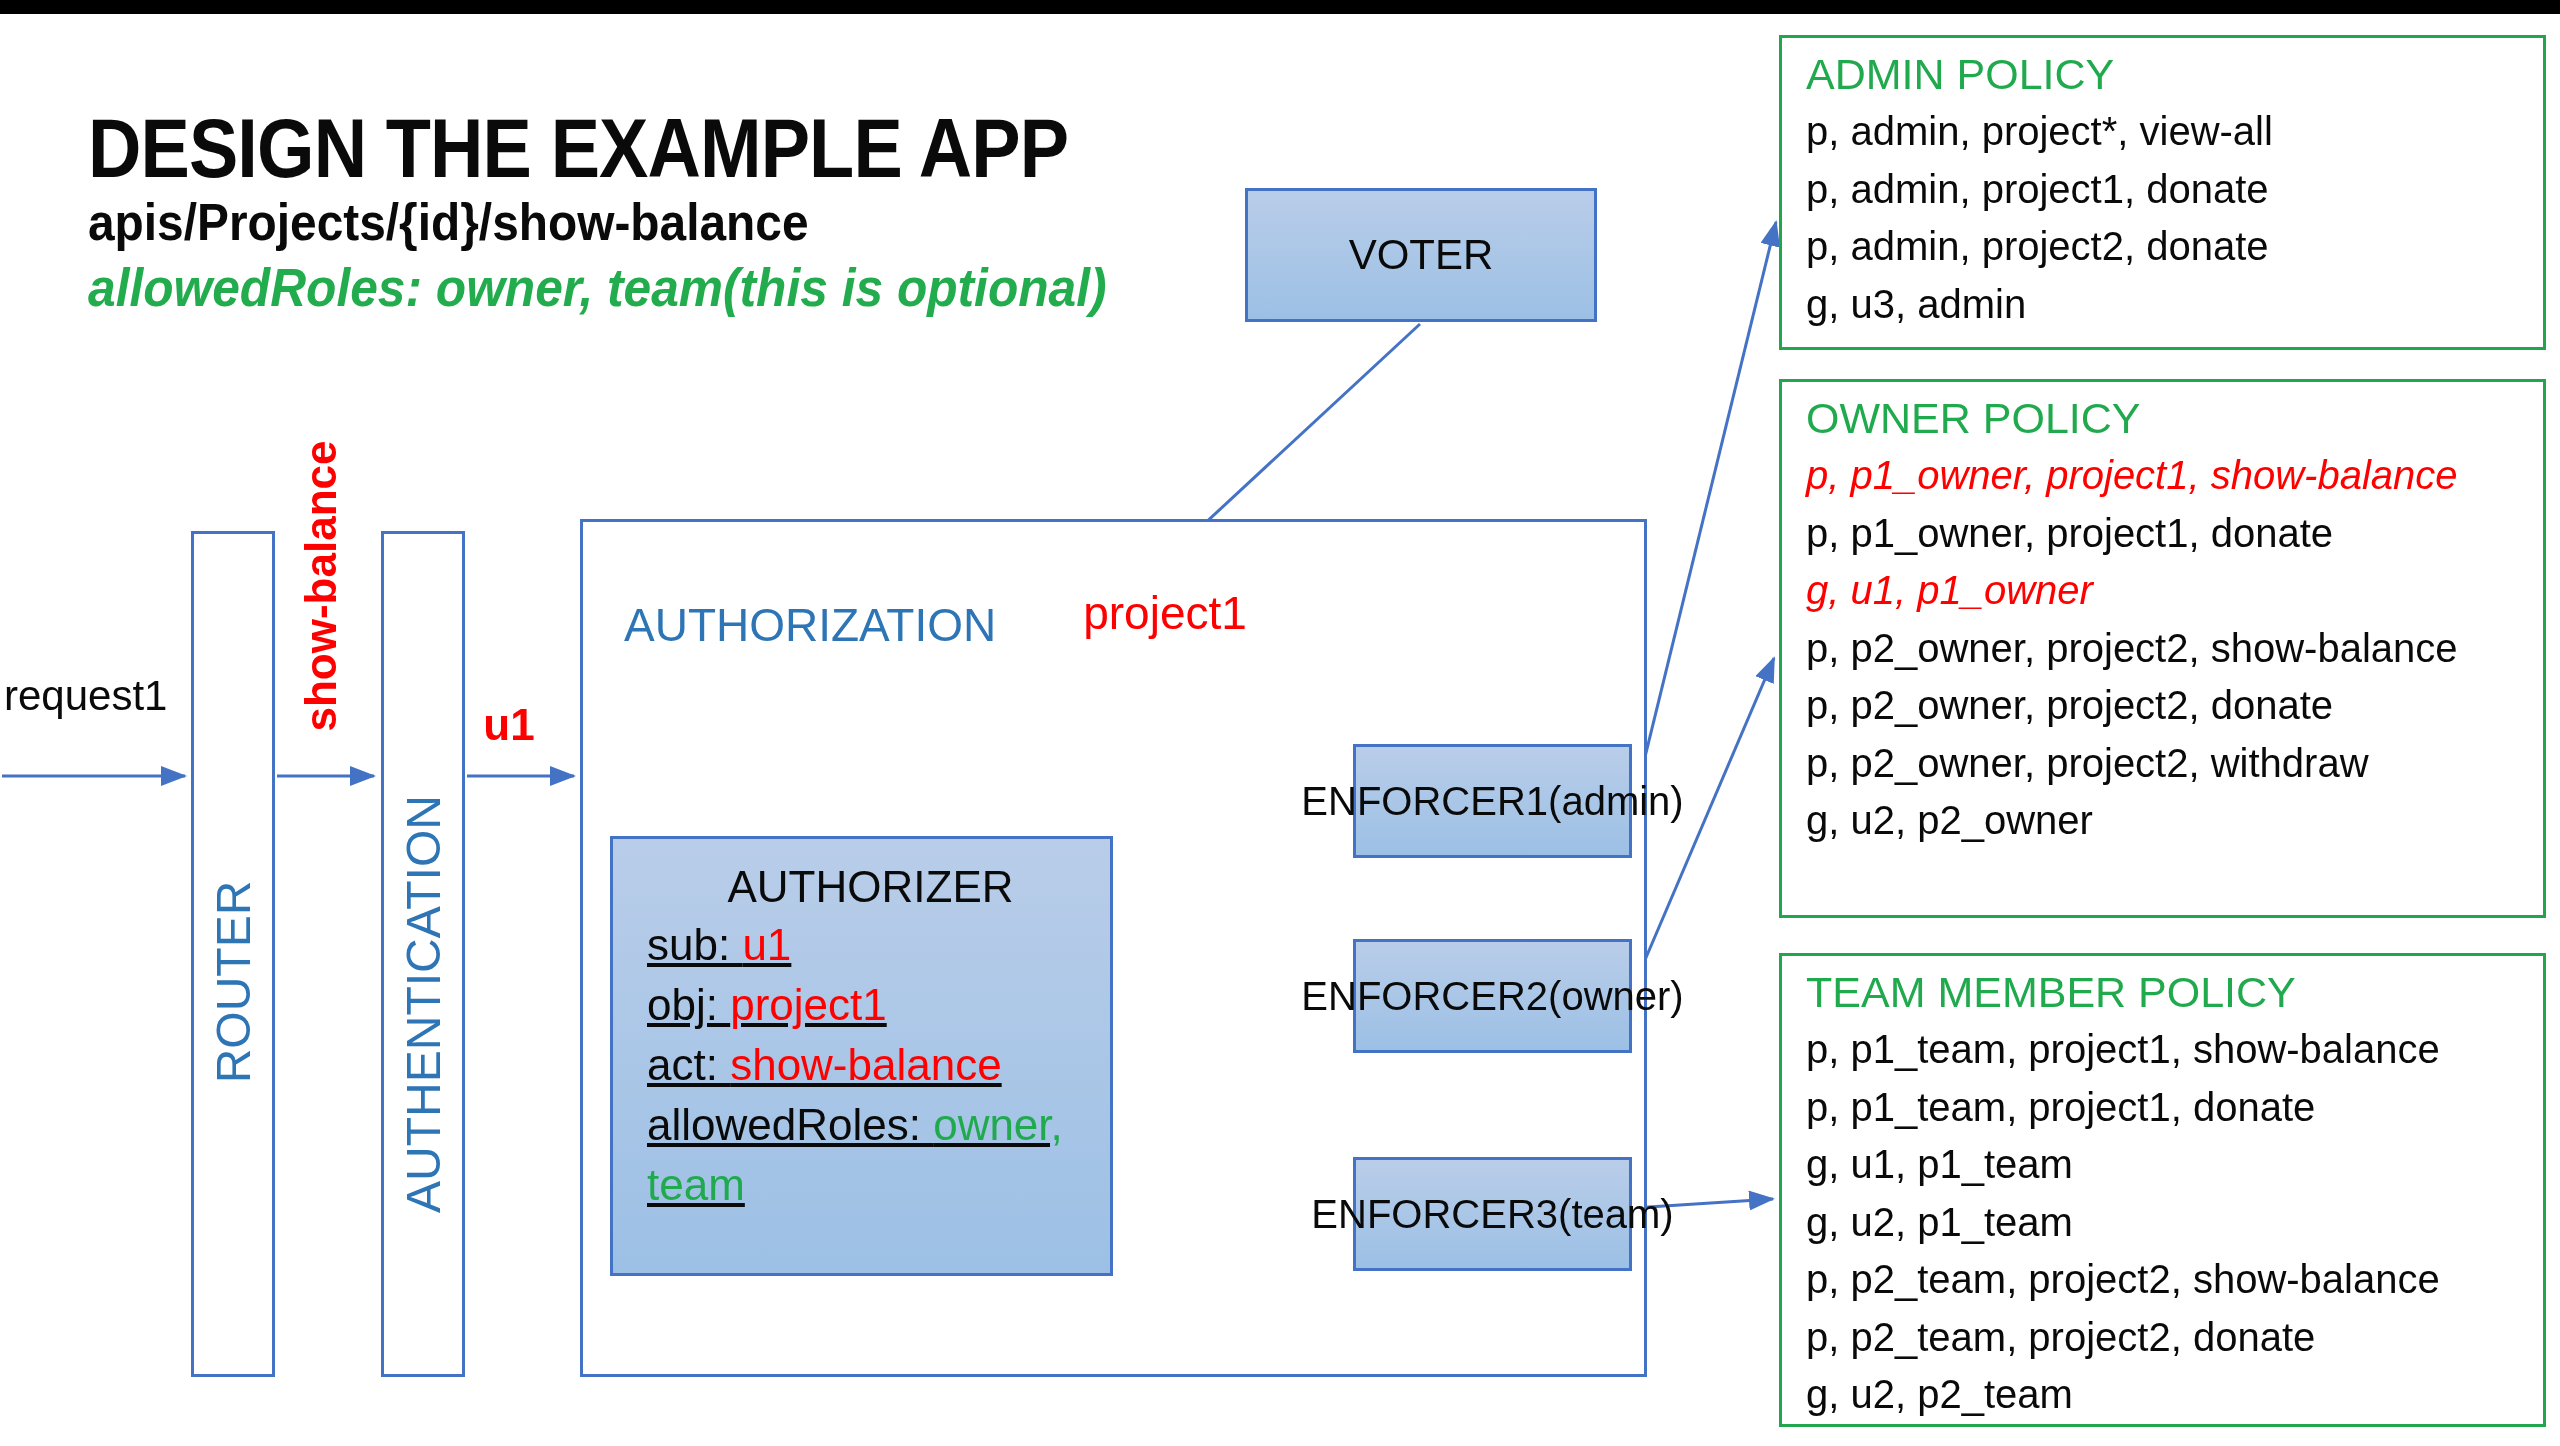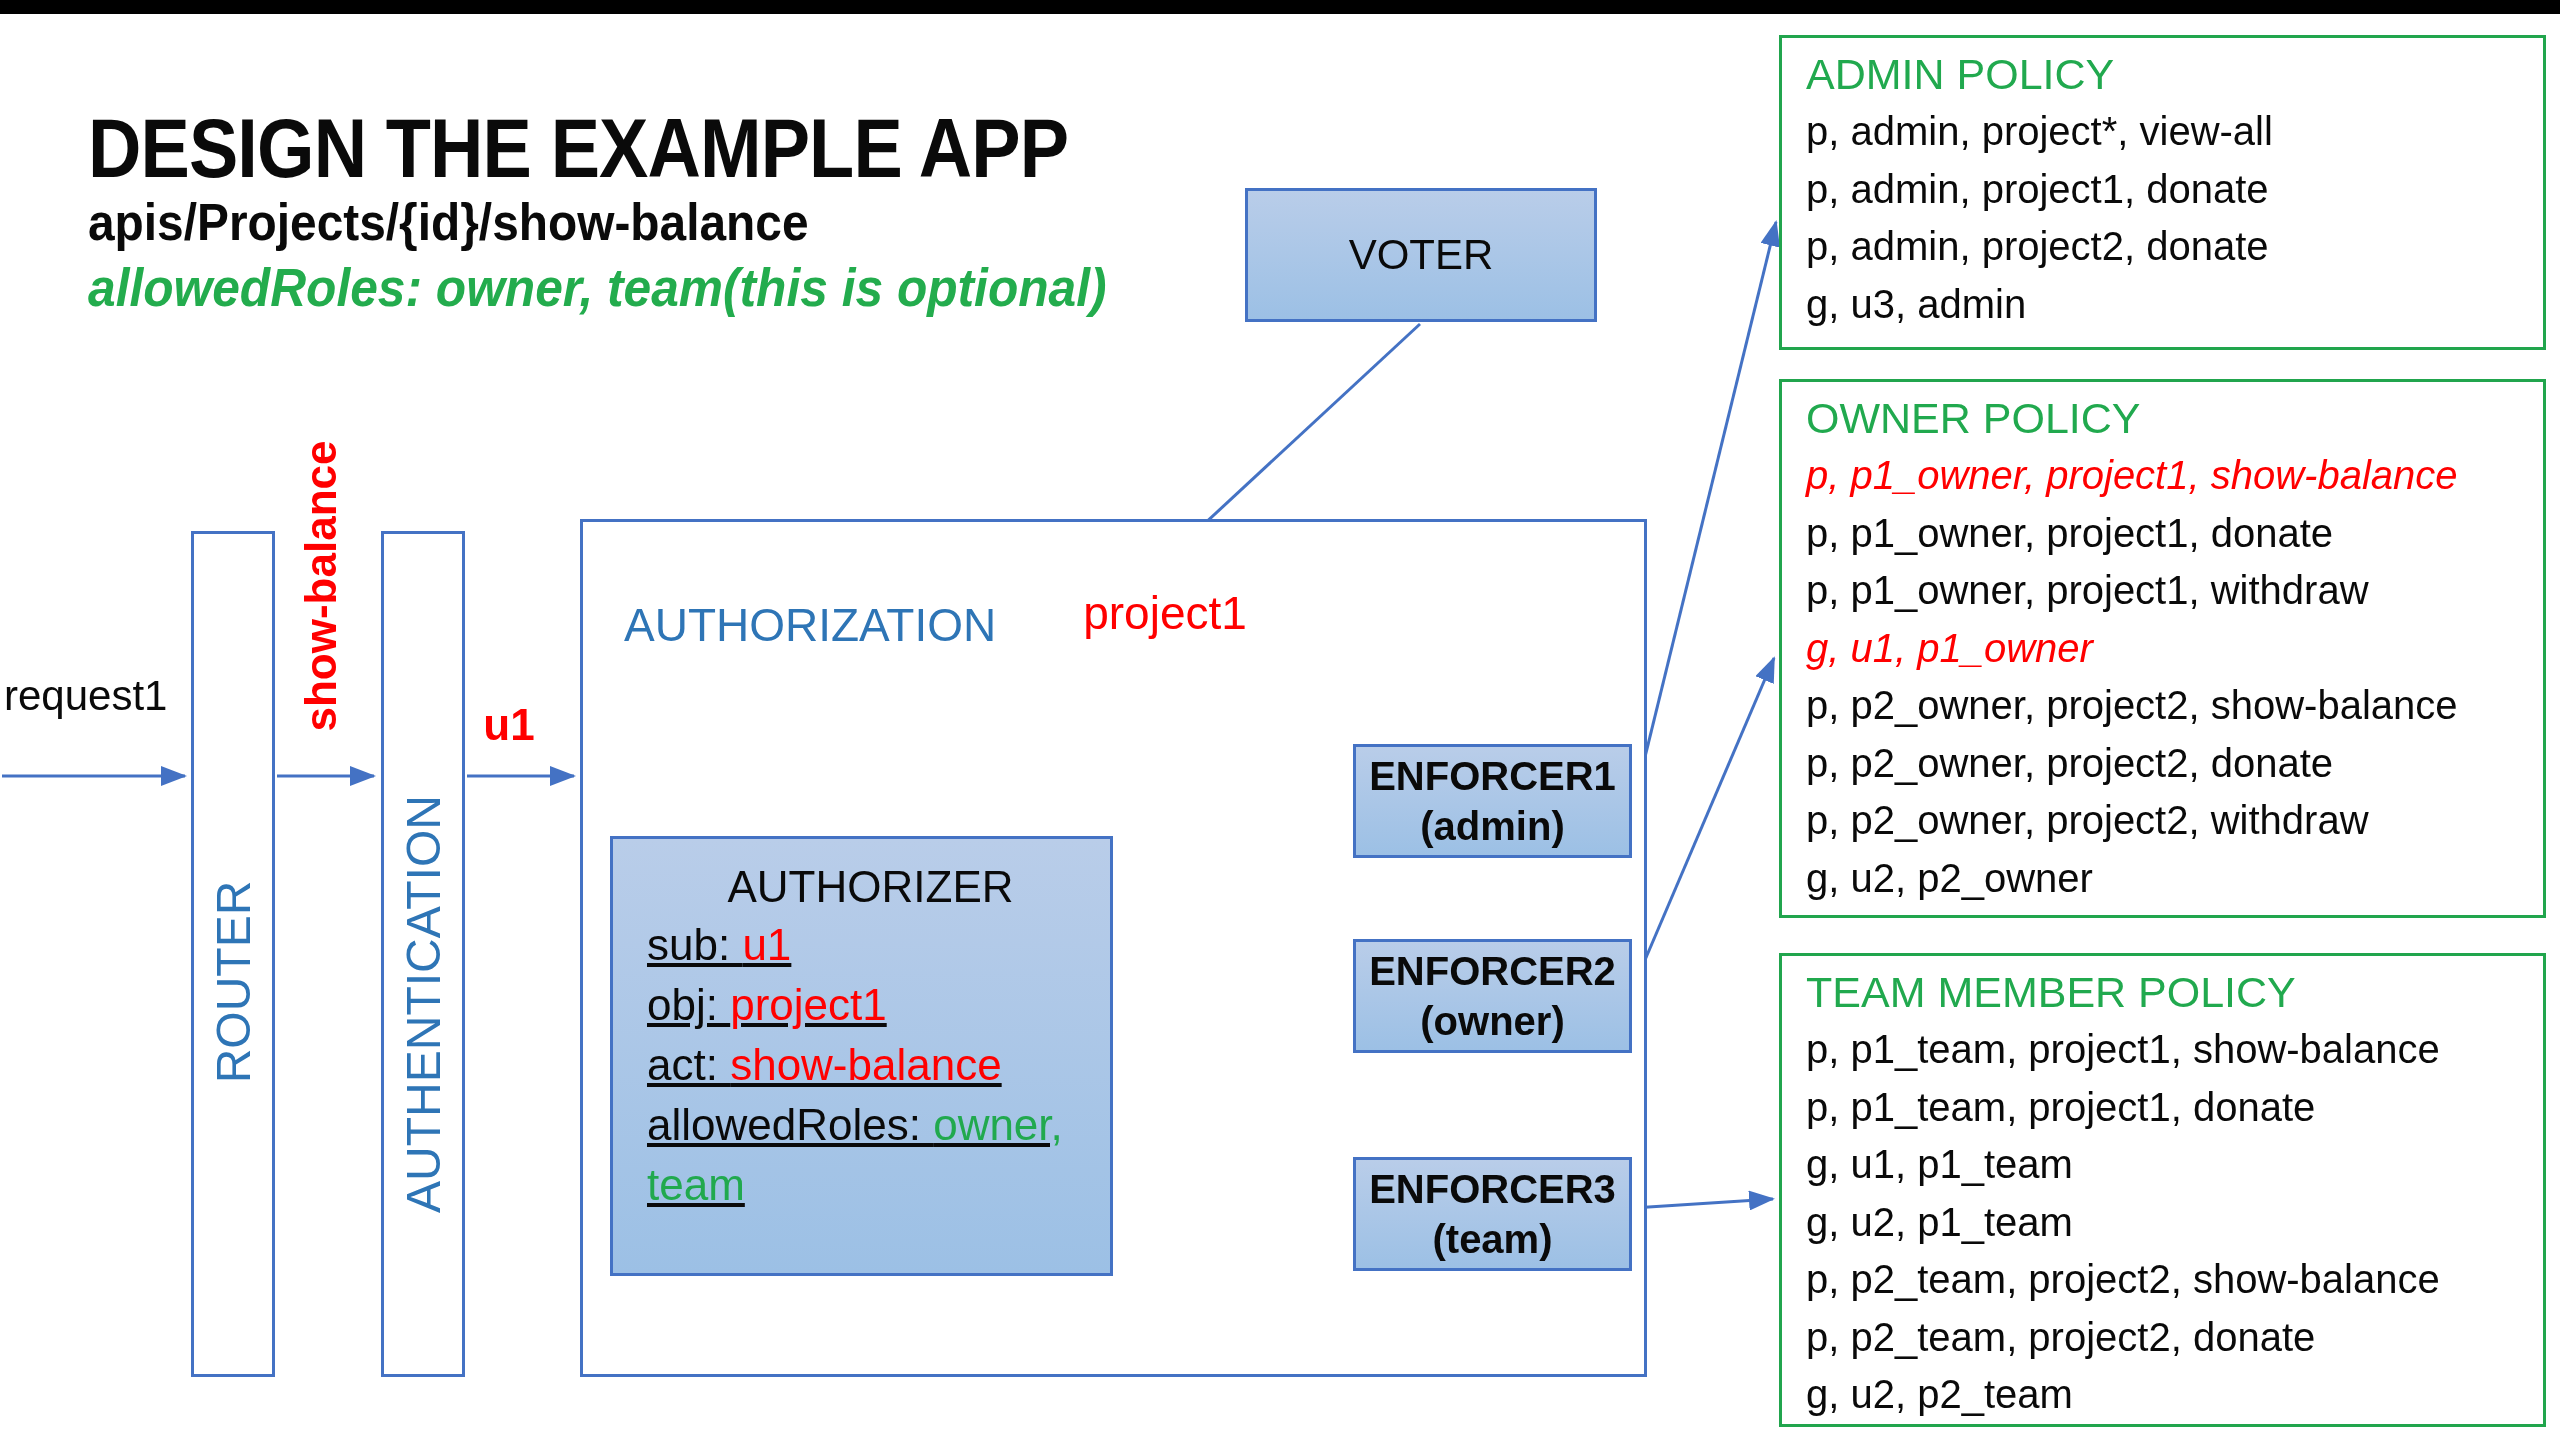--- a/index.html
+++ b/index.html
@@ -39,21 +39,21 @@
   .u1{left:477px;top:700px;width:64px;text-align:center;font-size:44px;font-weight:700;color:#ff0000;}
   
   .voter{left:1245px;top:188px;width:352px;height:134px;font-size:42px;color:#0a0a0a;}
   
   .authorizer{left:610px;top:836px;width:503px;height:440px;padding:20px 16px 0 34px;}
   .authorizer .ttl{text-align:center;font-size:44px;color:#0a0a0a;line-height:56px;}
   .authorizer .fld{font-size:44px;line-height:60px;color:#0a0a0a;text-decoration:underline;}
   .authorizer .val-red{color:#ff0000;}
   .authorizer .val-green{color:#21a94e;}
   
-  .enf{left:1353px;width:279px;height:114px;font-size:40px;line-height:50px;color:#0a0a0a;flex-direction:column;font-weight:bold;}
+  .enf{left:1353px;width:279px;height:114px;font-size:40px;line-height:50px;color:#0a0a0a;flex-direction:row;}
   .enf1{top:744px;} .enf2{top:939px;} .enf3{top:1157px;}
   
   .policy{left:1779px;width:767px;border:3.5px solid #21a54d;background:#fff;
           box-sizing:border-box;padding:8px 10px 0 24px;}
   .policy .ptitle{font-size:43px;line-height:57px;color:#21a94e;white-space:nowrap;}
   .policy .prow{font-size:40px;line-height:57.5px;white-space:nowrap;}
   .p-admin{top:35px;height:315px;}
   .p-owner{top:379px;height:539px;}
   .p-team{top:953px;height:474px;}
   .c-black{color:#0a0a0a;} .c-red{color:#ff0000;font-style:italic;}
@@ -136,21 +136,20 @@
   <div class="prow c-black">p, admin, project*, view-all</div>
   <div class="prow c-black">p, admin, project1, donate</div>
   <div class="prow c-black">p, admin, project2, donate</div>
   <div class="prow c-black">g, u3, admin</div>
 </div>
 
 <div class="abs policy p-owner">
   <div class="ptitle">OWNER POLICY</div>
   <div class="prow c-red">p, p1_owner, project1, show-balance</div>
   <div class="prow c-black">p, p1_owner, project1, donate</div>
-  <div class="prow c-black">p, p1_owner, project1, withdraw</div>
   <div class="prow c-red">g, u1, p1_owner</div>
   <div class="prow c-black">p, p2_owner, project2, show-balance</div>
   <div class="prow c-black">p, p2_owner, project2, donate</div>
   <div class="prow c-black">p, p2_owner, project2, withdraw</div>
   <div class="prow c-black">g, u2, p2_owner</div>
 </div>
 
 <div class="abs policy p-team">
   <div class="ptitle">TEAM MEMBER POLICY</div>
   <div class="prow c-black">p, p1_team, project1, show-balance</div>

